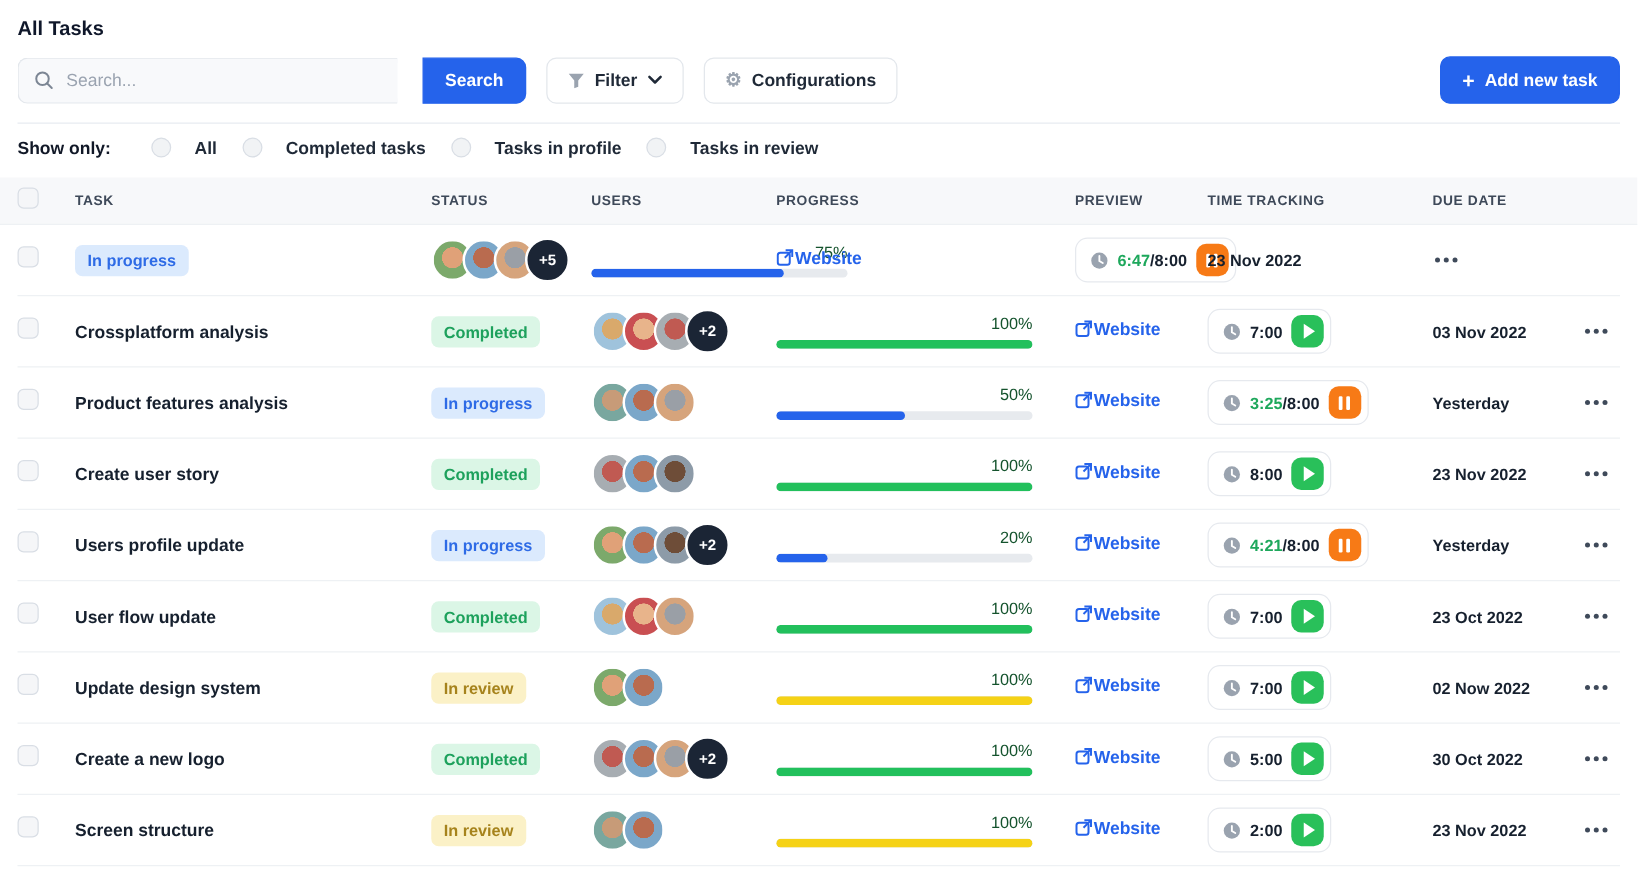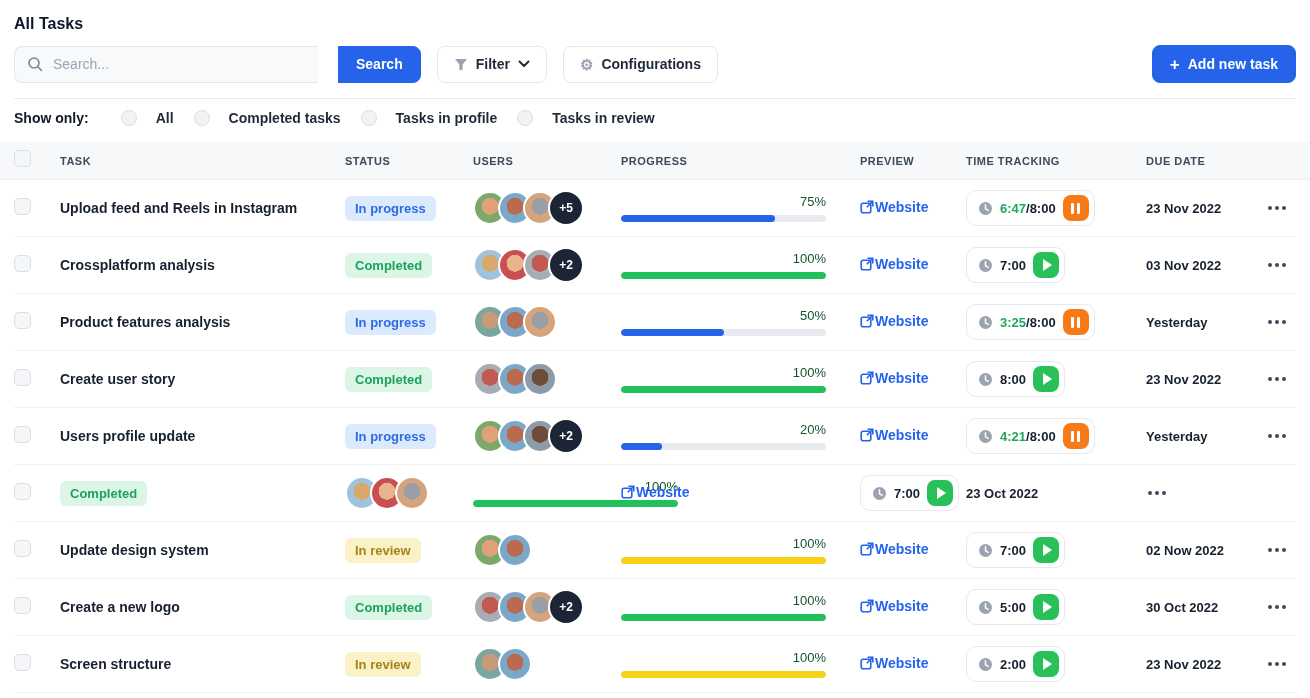--- a/index.html
+++ b/index.html
@@ -171,21 +171,20 @@
     <span class="th">PROGRESS</span>
     <span class="th">PREVIEW</span>
     <span class="th">TIME TRACKING</span>
     <span class="th">DUE DATE</span>
     <span></span>
   </div>
 
   <div id="table-body">
   <div class="tr grid-row">
     <span><span class="checkbox"></span></span>
-    <span class="task-name">Upload feed and Reels in Instagram</span>
     <span><span class="chip chip-progress">In progress</span></span>
     <span class="users-cell">
           <span class="avatar" style="background: radial-gradient(circle at 50% 44%, rgb(224, 161, 120) 0px, rgb(224, 161, 120) 37%, rgb(124, 169, 107) 38%);"></span>
           <span class="avatar" style="background: radial-gradient(circle at 50% 44%, rgb(185, 107, 79) 0px, rgb(185, 107, 79) 37%, rgb(123, 167, 201) 38%);"></span>
           <span class="avatar" style="background: radial-gradient(circle at 50% 44%, rgb(154, 159, 166) 0px, rgb(154, 159, 166) 37%, rgb(214, 164, 124) 38%);"></span>
           <span class="avatar-extra">+5</span>
         </span>
     <span class="progress-cell">
       <span class="pct">75%</span>
       <span class="track">
@@ -402,20 +401,21 @@
     <span class="due-date">Yesterday</span>
     <span class="more-btn">
           <i></i>
           <i></i>
           <i></i>
         </span>
   </div>
 
   <div class="tr grid-row">
     <span><span class="checkbox"></span></span>
+    <span class="task-name">User flow update</span>
     <span><span class="chip chip-completed">Completed</span></span>
     <span class="users-cell">
           <span class="avatar" style="background: radial-gradient(circle at 50% 44%, rgb(217, 169, 107) 0px, rgb(217, 169, 107) 37%, rgb(159, 195, 220) 38%);"></span>
           <span class="avatar" style="background: radial-gradient(circle at 50% 44%, rgb(232, 180, 139) 0px, rgb(232, 180, 139) 37%, rgb(201, 79, 82) 38%);"></span>
           <span class="avatar" style="background: radial-gradient(circle at 50% 44%, rgb(154, 159, 166) 0px, rgb(154, 159, 166) 37%, rgb(214, 164, 124) 38%);"></span>
         </span>
     <span class="progress-cell">
       <span class="pct">100%</span>
       <span class="track">
             <span class="fill" style="display: block; width: 100%; background: rgb(34, 192, 92);"></span>

